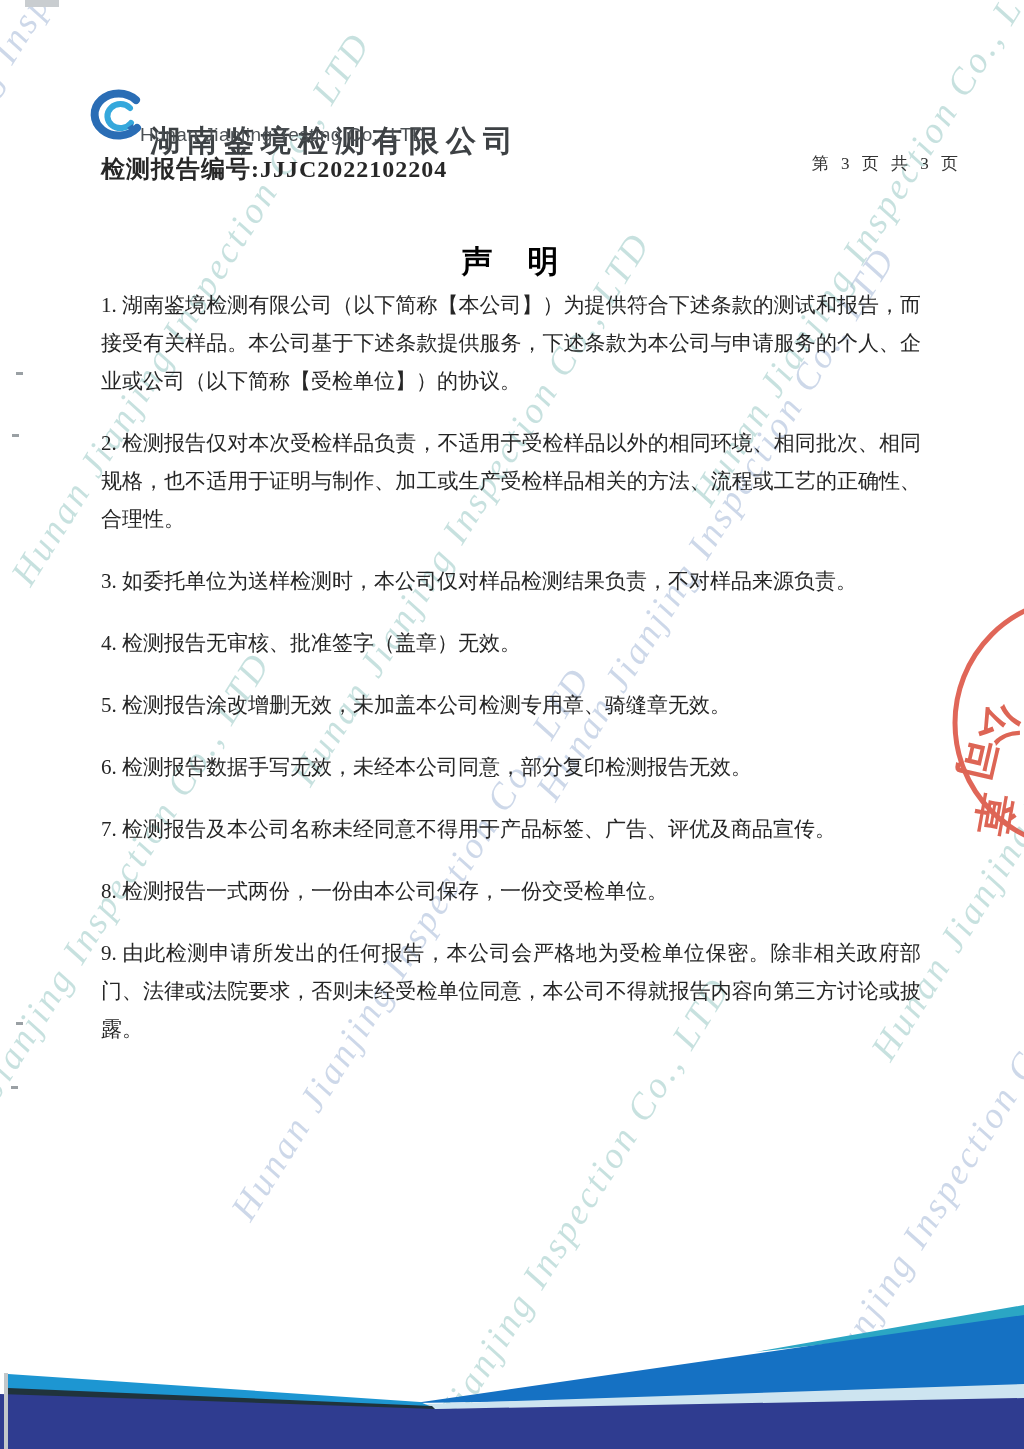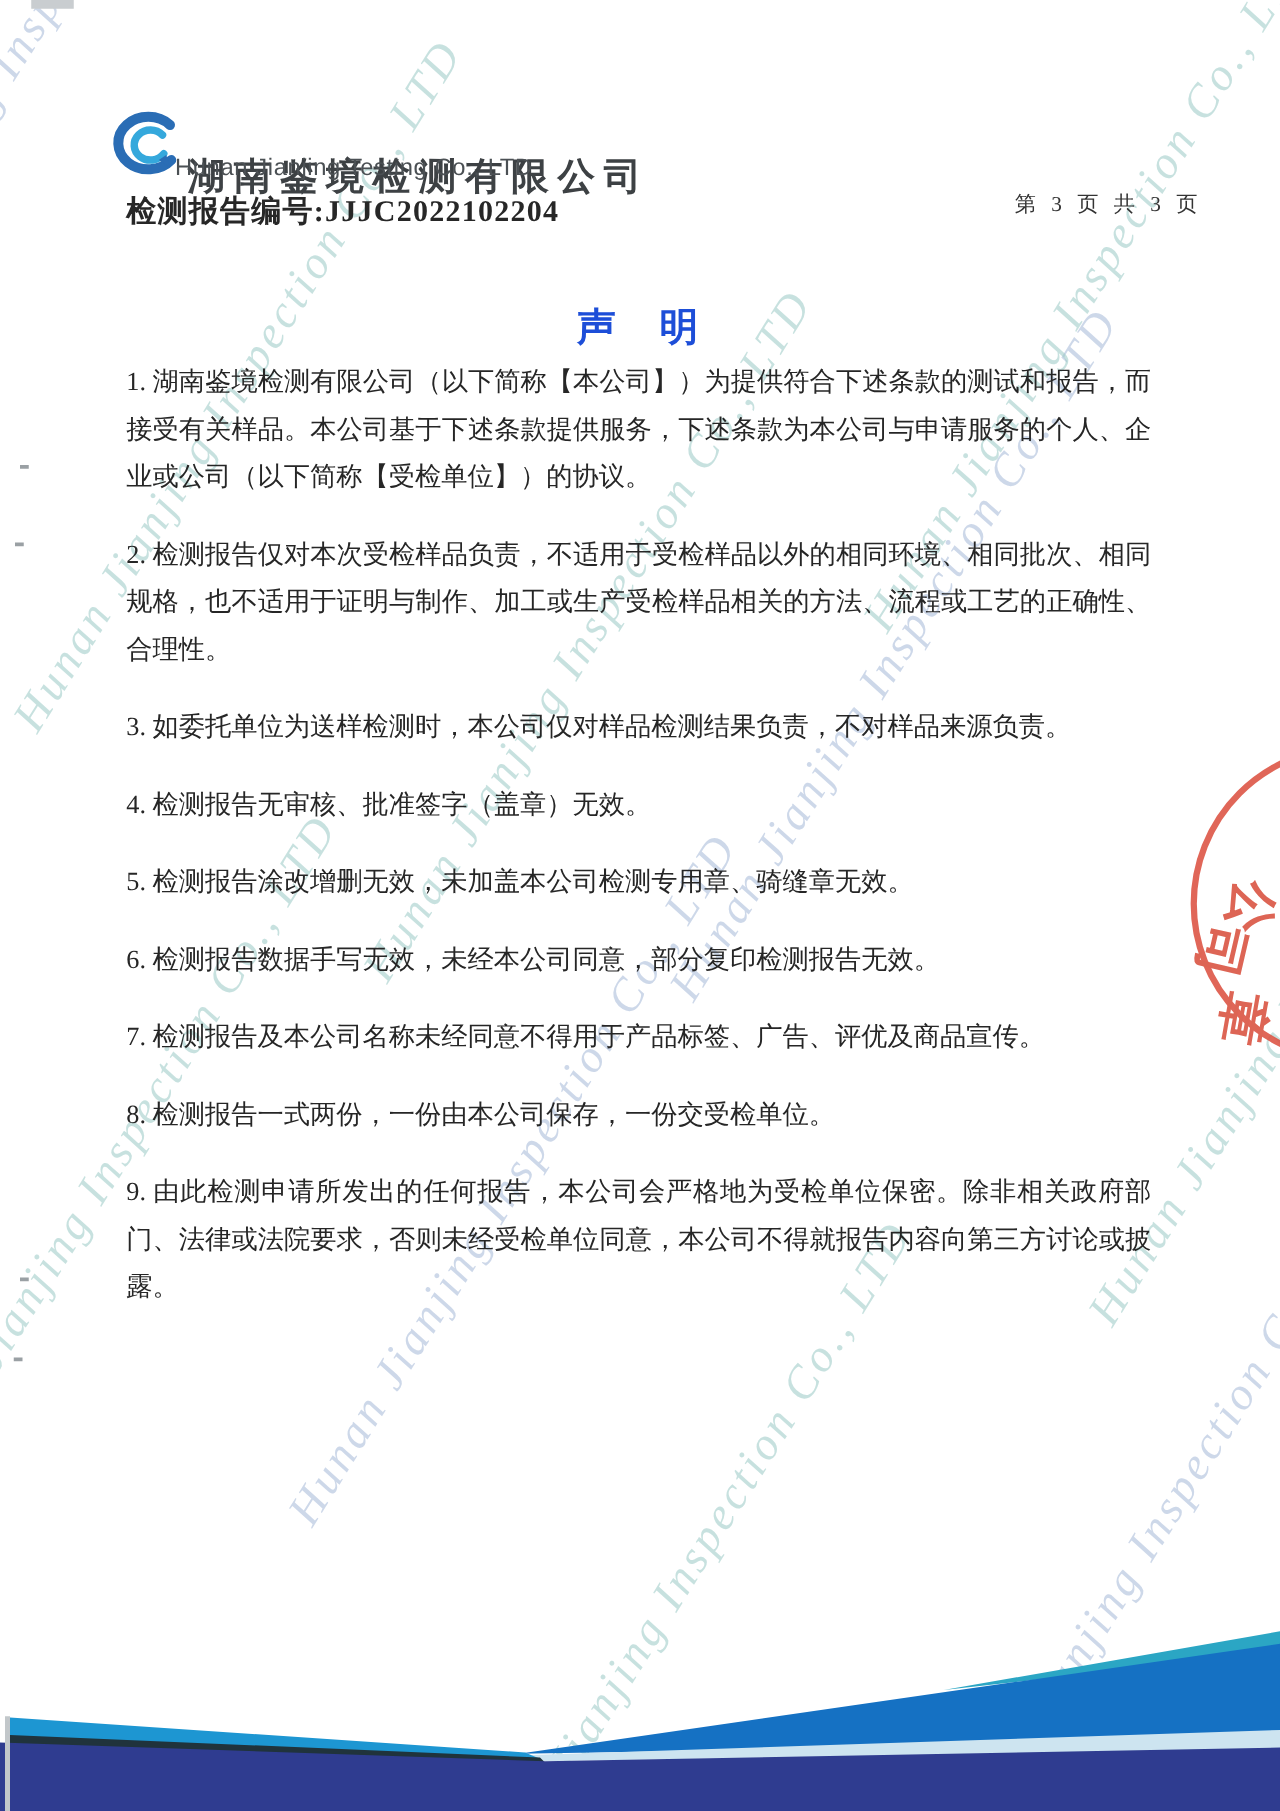--- a/index.html
+++ b/index.html
@@ -62,21 +62,21 @@
     position: absolute; right: 62px; top: 152px;
     font-size: 17px; color: #333; letter-spacing: 4px;
   }
 
   
   .content {
     position: absolute; left: 101px; top: 240px; width: 820px; z-index: 2;
   }
   .decl-title {
     text-align: center;
-    font-size: 31px; font-weight: bold; color: #1d4ed8;
+    font-size: 31px; font-weight: bold; color: #000000;
     line-height: 44px; margin-bottom: 2px; letter-spacing: 2px;
   }
   .decl-item {
     font-size: 21px; line-height: 38px;
     text-align: justify; color: #262626;
     margin-bottom: 24px;
   }
   .end-note {
     position: absolute; left: 101px; top: 1243px; width: 820px;
     text-align: center; font-size: 20px; color: #3a3a3a;

